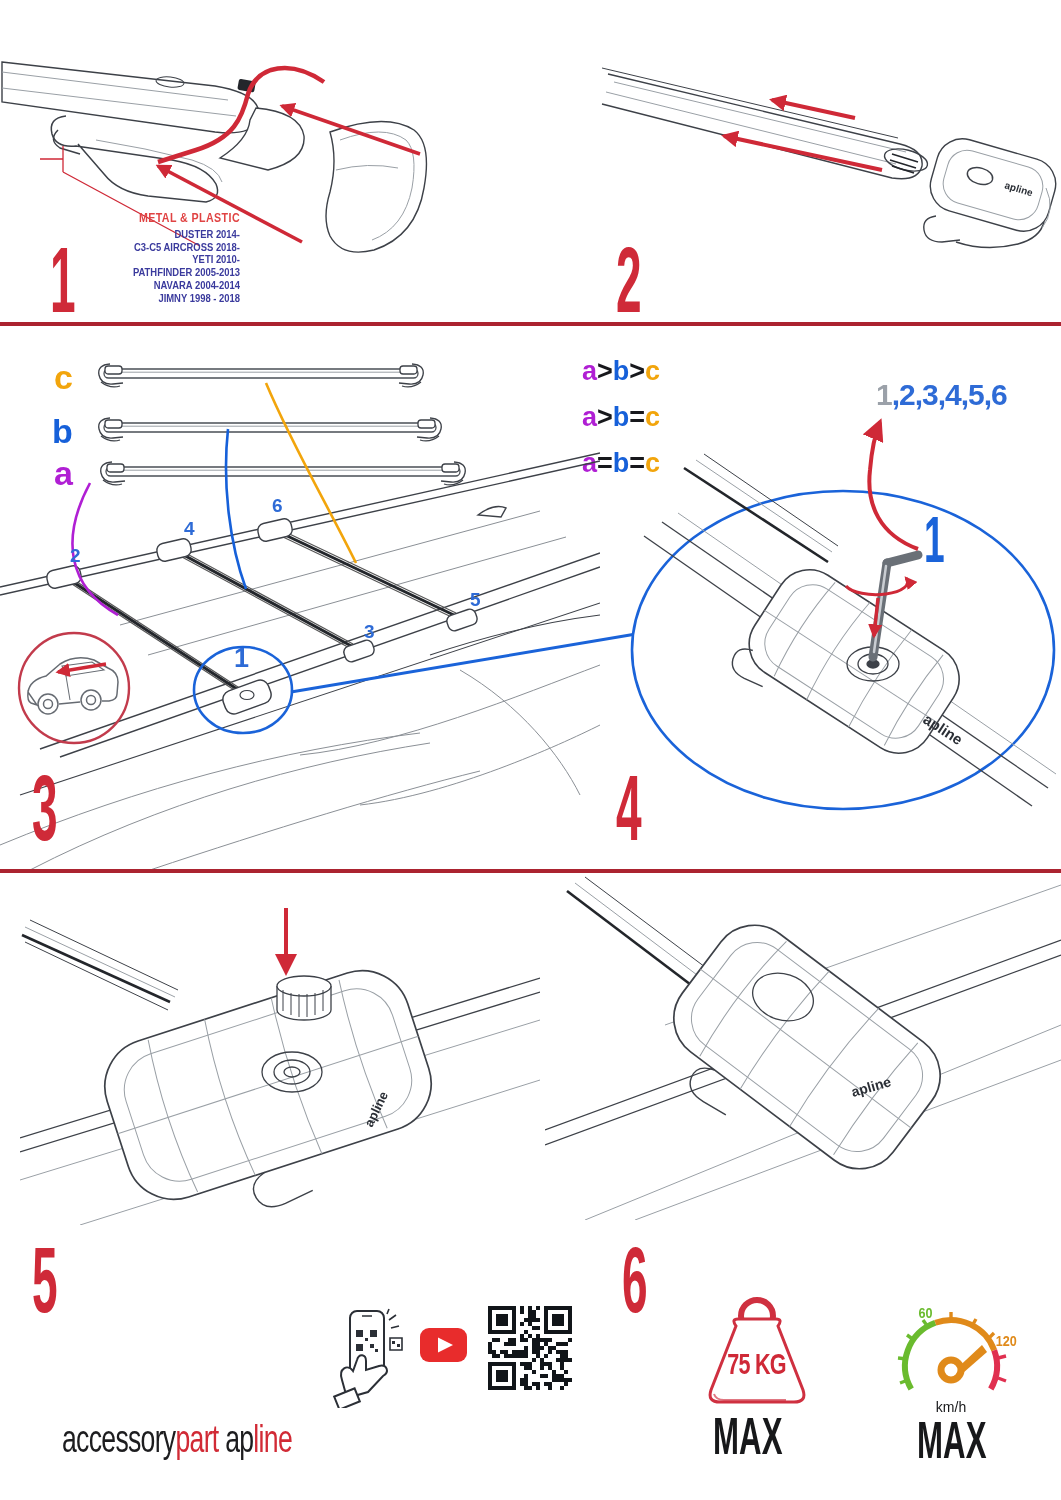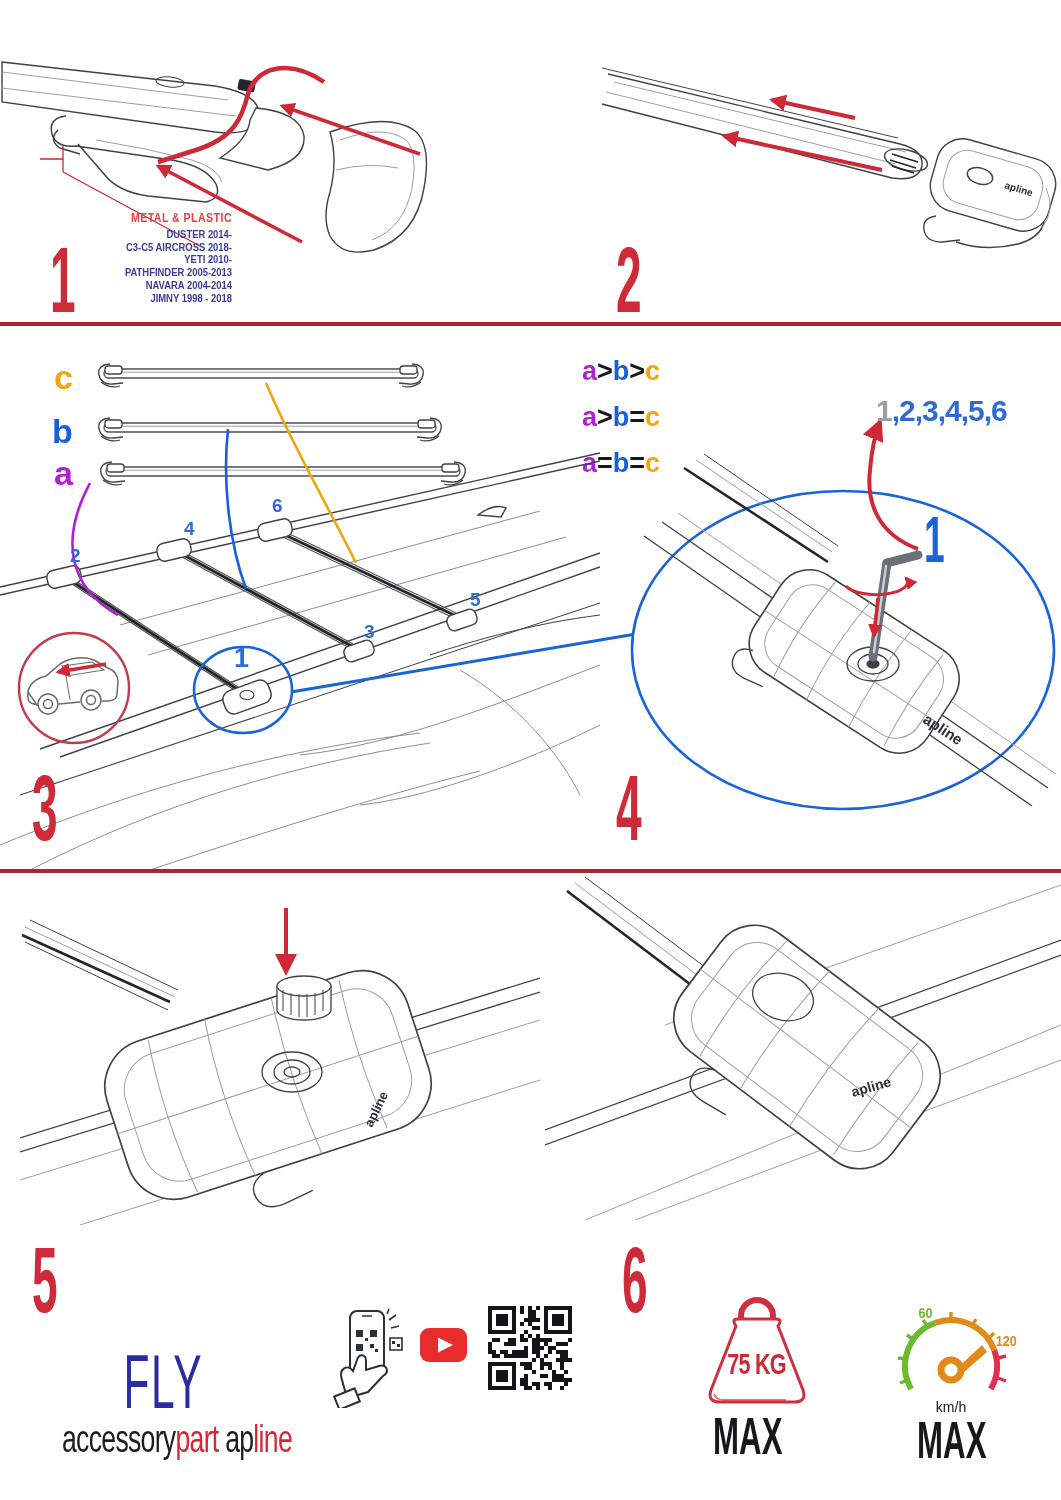--- a/index.html
+++ b/index.html
@@ -13,21 +13,21 @@
   .divider{left:0;width:1061px;height:4px;background:#ab2330;}
   .models{
     width:170px;text-align:right;color:#3a3a9d;font-size:11.5px;line-height:12.8px;
     font-weight:600;transform:scaleX(.82);transform-origin:100% 0;white-space:nowrap;
   }
   .material{color:#e04343;font-size:13px;font-weight:700;margin-bottom:3px;letter-spacing:.5px;}
   .barlabel{font-size:34px;font-weight:700;line-height:1;}
   .rule{font-size:27px;font-weight:700;letter-spacing:0;height:46px;}
   .roofnum{font-size:19px;font-weight:600;color:#2e6bd6;line-height:1;}
   .roofnum.big{font-size:27px;}
-  .seq{font-size:30px;font-weight:600;letter-spacing:-1px;white-space:nowrap;margin-top:16px;}
+  .seq{font-size:30px;font-weight:600;letter-spacing:-1px;white-space:nowrap;}
   .seq .first{color:#9ba1a9;}
   .seq .rest{color:#2e6bd6;}
   .bigblue{font-size:64px;font-weight:700;color:#1a63d9;transform:scaleX(.58);transform-origin:0 0;line-height:1;}
   .fly{font-size:76px;font-weight:500;color:#2b2ba4;transform:scaleX(.56);transform-origin:50% 0;letter-spacing:3px;line-height:1;}
   .brandline{font-size:38px;font-weight:500;letter-spacing:-1px;transform:scaleX(.70);transform-origin:0 0;white-space:nowrap;line-height:1;}
   .brandline .red{color:#d12a35;}
   .brandline .blk{color:#1d1d1f;}
   .maxlbl{font-size:52px;font-weight:600;color:#17181a;transform:scaleX(.6);transform-origin:50% 0;line-height:1;}
   .center{display:flex;justify-content:center;}
 </style>
@@ -70,21 +70,21 @@
     <path d="M324,62 C292,40 258,44 248,74 C242,98 234,118 196,130 L158,142" fill="none" stroke="#cf2937" stroke-width="4.5"></path>
 
     <path d="M420,134 L282,86" fill="none" stroke="#cf2937" stroke-width="3.6" marker-end="url(#arrR)"></path>
     <path d="M302,222 L158,146" fill="none" stroke="#cf2937" stroke-width="3.6" marker-end="url(#arrR)"></path>
 
     <g stroke="#cf2937" stroke-width="1.3" fill="none">
       <path d="M63,126 V152 M40,139 H63 M63,152 L200,226"></path>
     </g>
   </svg>
 
-  <div class="abs" style="left:62px;top:212px;">
+  <div class="abs" style="left:70px;top:212px;">
     <div class="models">
       <div class="material">METAL &amp; PLASTIC</div>
       <div>
           <div>DUSTER 2014-</div>
           <div>C3-C5 AIRCROSS 2018-</div>
           <div>YETI 2010-</div>
           <div>PATHFINDER 2005-2013</div>
           <div>NAVARA 2004-2014</div>
           <div>JIMNY 1998 - 2018</div>
         </div>
@@ -385,23 +385,20 @@
         <path d="M-60,74 q-18,6 -14,20 q4,14 24,12 l26,-3" stroke-width="1.4"></path>
       </g>
 
       <ellipse cx="238" cy="122" rx="31" ry="23" transform="rotate(18 238 122)"></ellipse>
       <text x="308" y="222" transform="rotate(-16 308 222)" font-size="14" font-weight="700" fill="#2b2f36" stroke="none">apline</text>
     </g>
   </svg>
 
   <div class="abs stepnum" style="left:622px;top:1238px">6</div>
 
-  <div class="abs center" style="left:98px;top:1344px;width:130px">
-    <div class="fly">FLY</div>
-  </div>
 
   <div class="abs brandline" style="left:62px;top:1420px">
     <span class="blk">accessory</span><span class="red">part</span><span>&nbsp;</span><span class="blk">ap</span><span class="red">line</span>
   </div>
 
   <svg class="abs" style="left:332px;top:1308px" width="72" height="100" viewBox="0 0 72 100">
     <g fill="none" stroke="#2b2f36" stroke-width="2">
       <rect x="18" y="3" width="34" height="64" rx="7" fill="#fff"></rect>
       <path d="M30,8 h10" stroke-width="1.5"></path>
       <g fill="#2b2f36" stroke="none">

